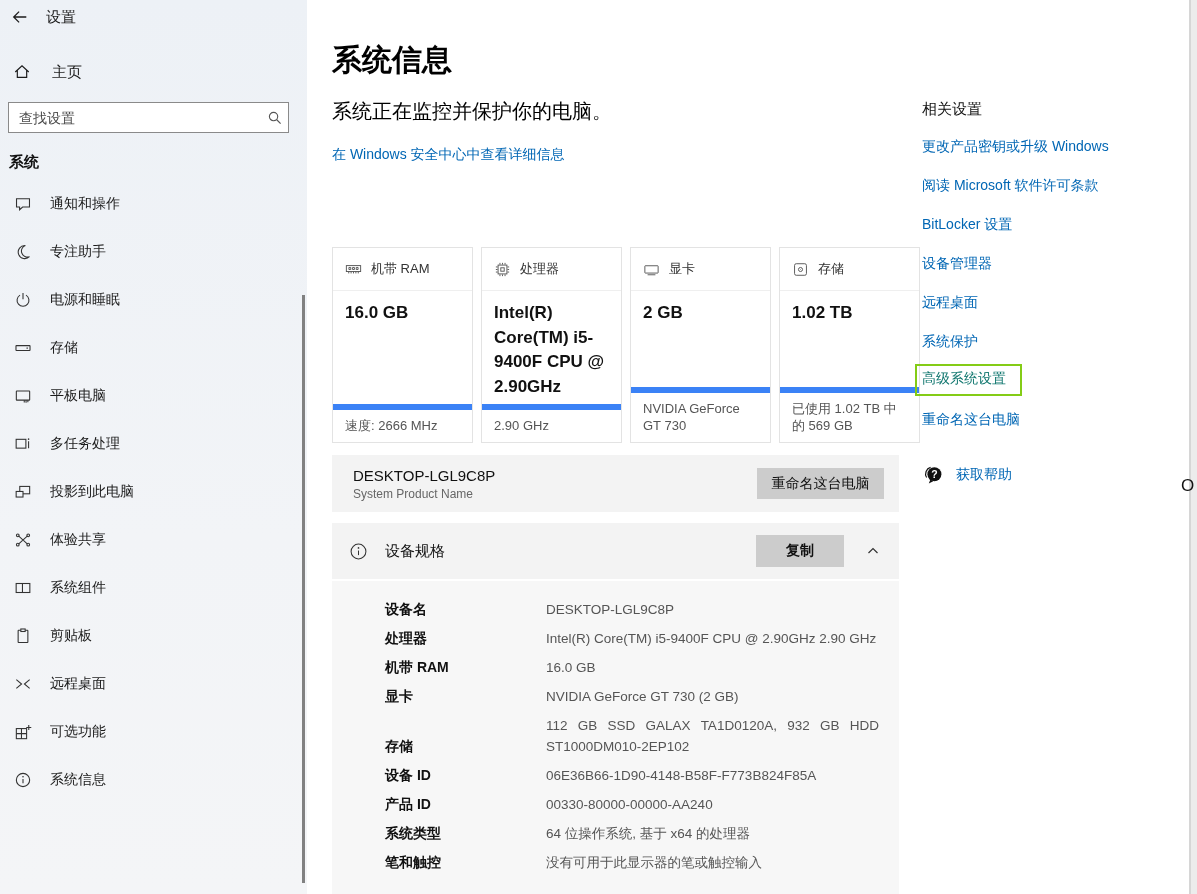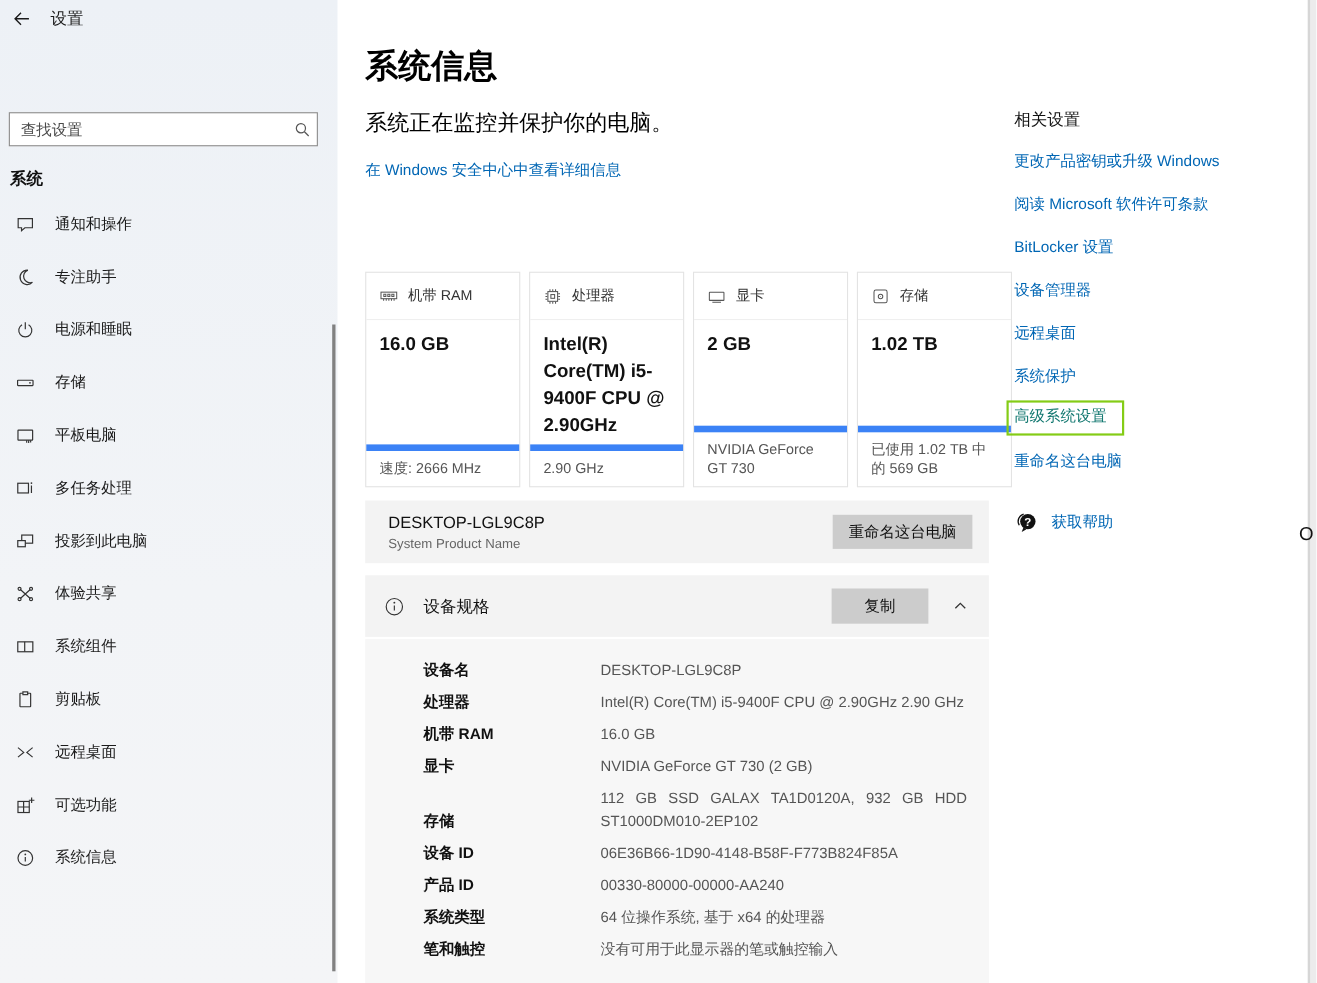--- a/index.html
+++ b/index.html
@@ -41,21 +41,21 @@
   .card-foot { position:absolute; left:0; right:0; bottom:0; border-top:6px solid #3b82f6; padding:7px 12px; font-size:13px; color:#555; line-height:1.35; }
 
   .device-row { position:absolute; left:25px; top:455px; width:567px; height:57px; background:#f3f3f3; display:flex; flex-direction:column; justify-content:center; padding-left:21px; }
   .device-name { font-size:15px; color:#111; }
   .device-sub { font-size:12px; color:#666; margin-top:3px; }
   .gray-btn { background:#cccccc; border:none; font-size:14px; color:#111; cursor:pointer; font-family:"Liberation Sans",sans-serif; }
   .rename-btn { position:absolute; right:15px; top:13px; width:127px; height:31px; }
 
   .spec-head { position:absolute; left:25px; top:523px; width:567px; height:56px; background:#f3f3f3; display:flex; align-items:center; padding-left:17px; gap:17px; }
   .spec-head-label { font-size:15px; color:#111; }
-  .copy-btn { position:absolute; left:424px; top:12px; width:88px; height:32px; }
+  .copy-btn { position:absolute; left:424px; top:12px; width:88px; height:32px;font-weight:bold; }
   .collapse-btn { position:absolute; right:14px; top:16px; width:24px; height:24px; display:flex; align-items:center; justify-content:center; cursor:pointer; }
 
   .spec-body { position:absolute; left:25px; top:581px; width:567px; height:313px; background:#f7f7f7; padding:14px 20px 0 53px; overflow:hidden; }
   .spec-row { display:flex; align-items:flex-end; padding:4px 0; }
   .spec-label { width:161px; flex:none; font-size:14px; font-weight:bold; color:#111; line-height:21px; }
   .spec-value { flex:1; font-size:13.5px; color:#555; line-height:21px; }
   .justify { text-align:justify; }
 
   
   .related { position:absolute; left:922px; top:100px; width:262px; }
@@ -79,20 +79,26 @@
   <div class="sidebar">
     <div class="titlebar-left">
       <div class="back-btn">
         <svg class="icon" width="18" height="18" viewBox="0 0 20 20" fill="none" stroke="#1b1b1b" stroke-width="1.4">
             <path d="M17 10H3M9 4l-6 6 6 6"></path>
           </svg>
       </div>
       <span class="app-title">设置</span>
     </div>
 
+    <div class="home-row">
+      <svg class="icon" width="18" height="18" viewBox="0 0 20 20" fill="none" stroke="#1b1b1b" stroke-width="1.3">
+          <path d="M2.5 10L10 3l7.5 7M4.8 8.2V16h10.4V8.2"></path>
+        </svg>
+      <span>主页</span>
+    </div>
 
     <div class="search-box">
       <input type="text" placeholder="查找设置" style="">
       <span class="search-glyph">
         <svg width="16" height="16" viewBox="0 0 20 20" fill="none" stroke="#555" stroke-width="1.4">
             <circle cx="8.2" cy="8.2" r="5.2"></circle>
             <path d="M12.2 12.2L17 17"></path>
           </svg>
       </span>
     </div>

